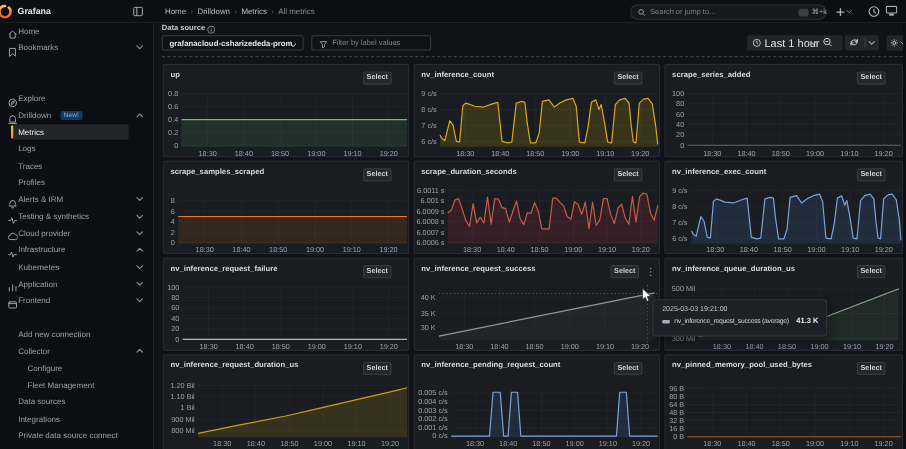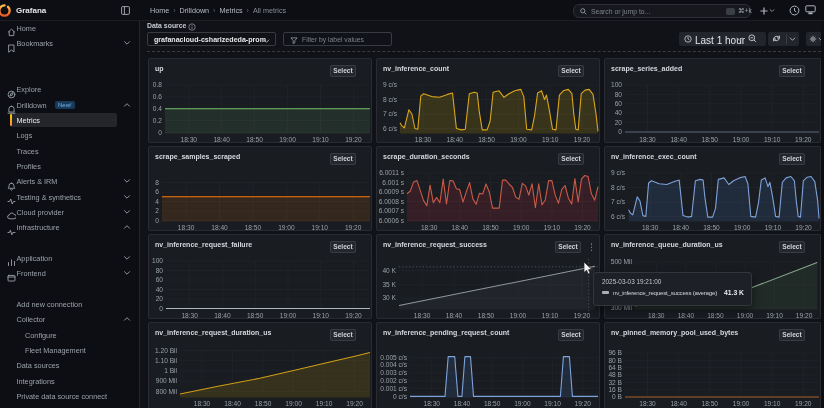--- a/index.html
+++ b/index.html
@@ -157,20 +157,26 @@
 <div class="mi" style="top:198.7px">
       <span class="mic"><svg width="9" height="9" viewBox="0 0 9 9" stroke="#9aa1a9" stroke-width="0.9" stroke-linejoin="round" stroke-linecap="round">
           <path d="M1 4.5 H2.4 L3.4 2.2 L4.8 6.8 L5.8 4.5 H8" fill="none"></path>
           <circle cx="4.5" cy="4.5" r="3.6" fill="none" opacity="0"></circle>
         </svg></span>
       <span class="mtx" style="left:16.5px">Infrastructure</span>
       <svg class="mchev" width="8" height="7" viewBox="0 0 8 7">
         <path d="M1.5 4.7 L4 2.2 L6.5 4.7" fill="none" stroke="#8e959d" stroke-width="1" stroke-linecap="round" stroke-linejoin="round"></path>
       </svg>
     </div>
+<div class="mi" style="top:214.0px">
+      <span class="mtx" style="left:16.5px">Kubernetes</span>
+      <svg class="mchev" width="8" height="7" viewBox="0 0 8 7">
+        <path d="M1.5 2.2 L4 4.7 L6.5 2.2" fill="none" stroke="#8e959d" stroke-width="1" stroke-linecap="round" stroke-linejoin="round"></path>
+      </svg>
+    </div>
 <div class="mi" style="top:229.4px">
       <span class="mic"><svg width="9" height="9" viewBox="0 0 9 9" stroke="#9aa1a9" stroke-width="0.9" stroke-linejoin="round" stroke-linecap="round">
           <path d="M1.5 7.5 V4.5 M4.5 7.5 V1.8 M7.5 7.5 V3.4" fill="none"></path>
         </svg></span>
       <span class="mtx" style="left:16.5px">Application</span>
       <svg class="mchev" width="8" height="7" viewBox="0 0 8 7">
         <path d="M1.5 2.2 L4 4.7 L6.5 2.2" fill="none" stroke="#8e959d" stroke-width="1" stroke-linecap="round" stroke-linejoin="round"></path>
       </svg>
     </div>
 <div class="mi" style="top:244.7px">

